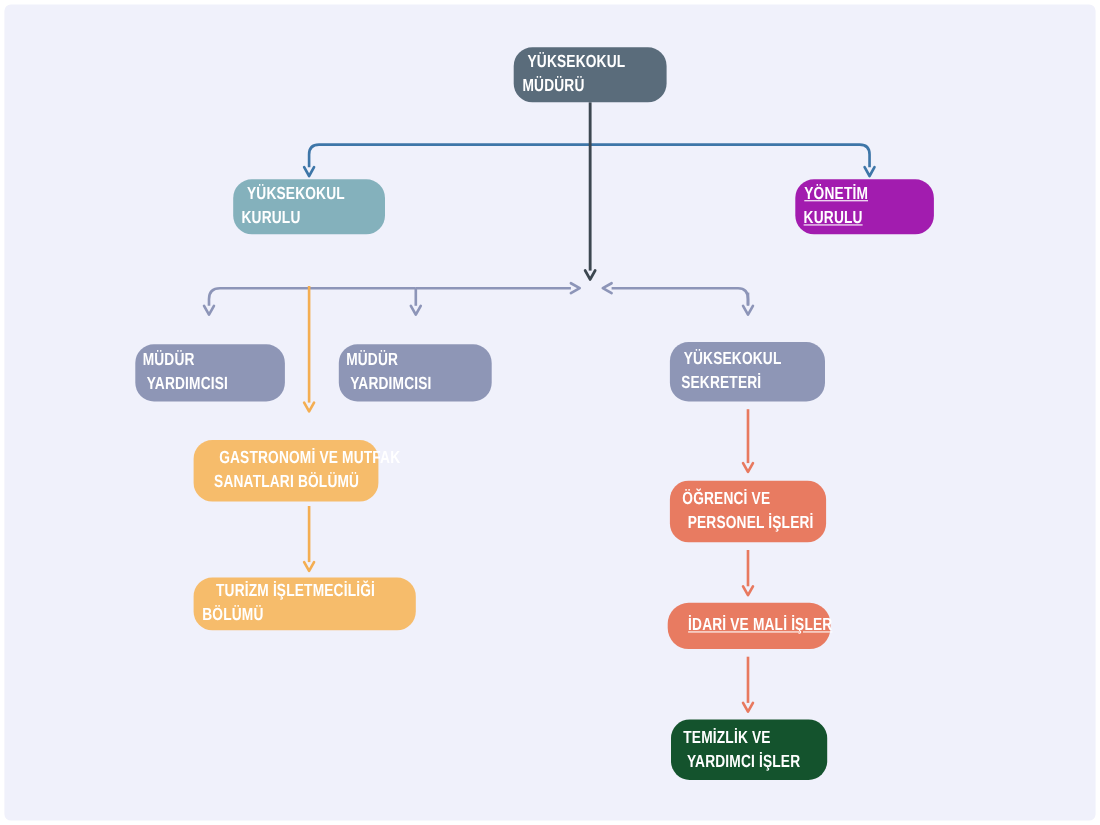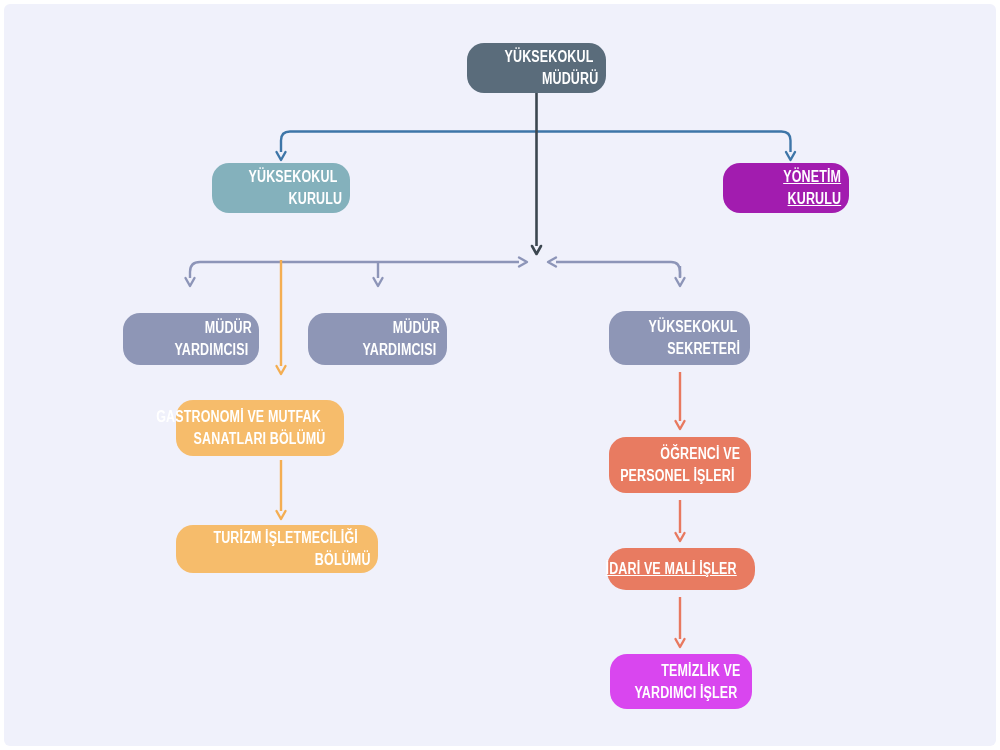--- a/index.html
+++ b/index.html
@@ -19,21 +19,21 @@
     position:absolute;left:0;top:0;width:1000px;height:750px;
   }
   svg.connectors{
     position:absolute;left:0;top:0;width:1000px;height:750px;
     pointer-events:none;
   }
   .node{
     position:absolute;
     display:flex;
     flex-direction:column;
-    align-items:flex-end;
+    align-items:flex-start;
     justify-content:center;
     border-radius:17px;
     color:#ffffff;
     text-align:center;
   }
   .node.single{border-radius:19px;}
   .lbl{
     display:block;
     font-weight:bold;
     font-size:16px;
@@ -131,18 +131,18 @@
 
   <div class="node" style="left: 609px; top: 437px; width: 142px; height: 56px; background: rgb(232, 123, 97);">
     <span class="lbl">ÖĞRENCİ VE</span>
     <span class="lbl">PERSONEL İŞLERİ</span>
   </div>
 
   <div class="node single" style="left: 607px; top: 548px; width: 148px; height: 42px; background: rgb(232, 123, 97); text-decoration: underline;">
     <span class="lbl">İDARİ VE MALİ İŞLER</span>
   </div>
 
-  <div class="node" style="left: 610px; top: 654px; width: 142px; height: 55px; background: #d946ef;">
+  <div class="node" style="left: 610px; top: 654px; width: 142px; height: 55px; background: #14532d;">
     <span class="lbl">TEMİZLİK VE</span>
     <span class="lbl">YARDIMCI İŞLER</span>
   </div>
 
 </div>
 
 </body></html>

